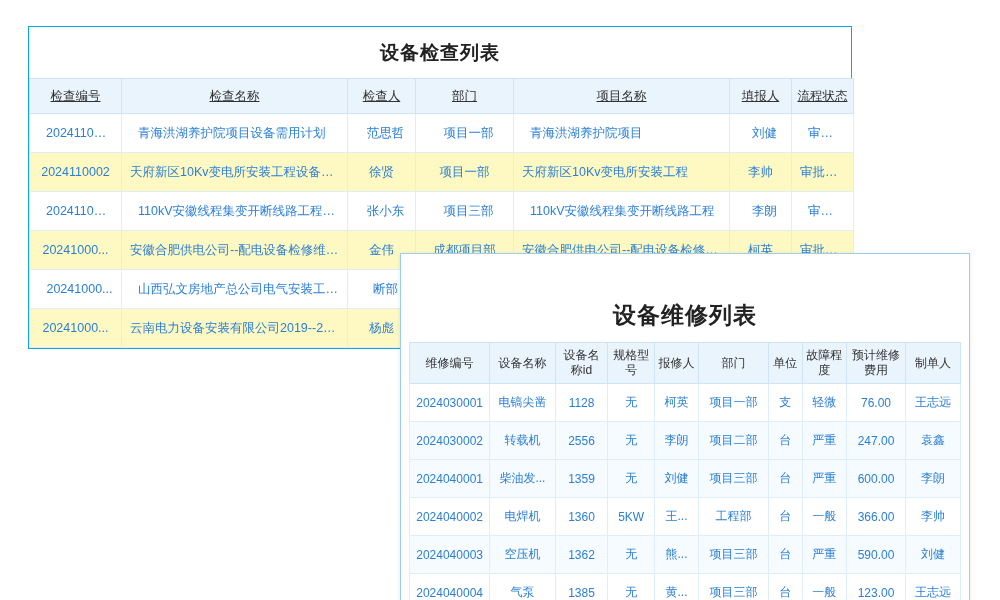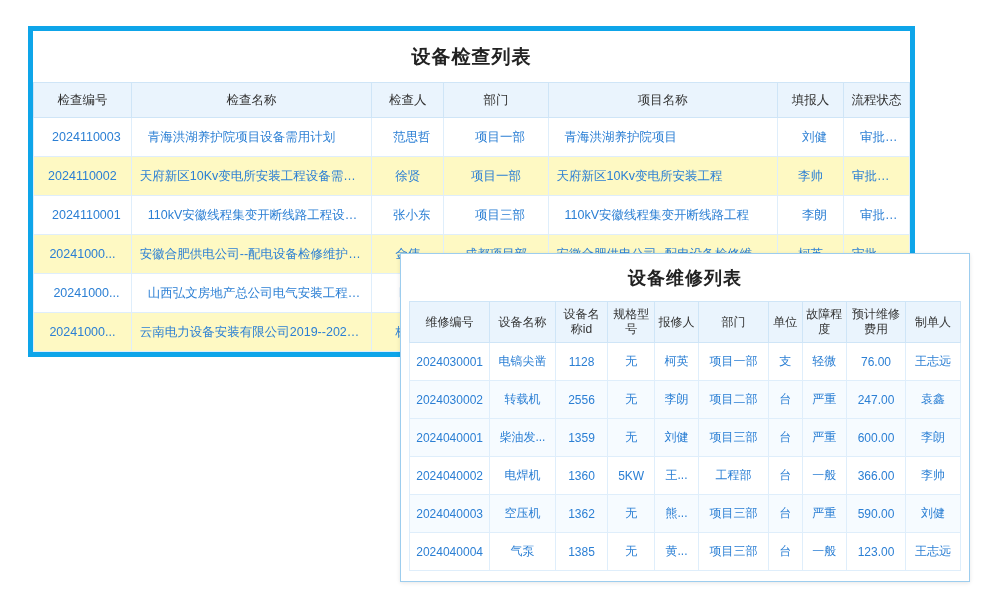--- a/index.html
+++ b/index.html
@@ -15,23 +15,23 @@
     width: 1000px;
     height: 600px;
     overflow: hidden;
   }
 
   
   .panel-inspection {
     position: absolute;
     left: 28px;
     top: 26px;
-    width: 887px;
+    width: 824px;
     background: #ffffff;
-    border: 5px solid #0ea5e9;
+    border: 1px solid #0ea5e9;
     box-sizing: border-box;
   }
   .panel-title {
     text-align: center;
     font-size: 19px;
     font-weight: bold;
     color: #222;
     padding: 13px 0 12px 0;
     letter-spacing: 1px;
   }
@@ -42,20 +42,21 @@
   }
   .panel-inspection th {
     background: #eaf4fd;
     border: 1px solid #cfe5f7;
     font-size: 12.5px;
     font-weight: normal;
     color: #333;
     height: 30px;
     padding: 2px 4px;
     text-align: center;
+    text-decoration: underline;
   }
   .panel-inspection td {
     border: 1px solid #dfeefb;
     font-size: 12.5px;
     height: 34px;
     padding: 2px 8px;
     text-align: center;
     color: #2b7fd4;
     white-space: nowrap;
     overflow: hidden;
@@ -77,22 +78,23 @@
     position: absolute;
     left: 400px;
     top: 253px;
     width: 570px;
     background: #ffffff;
     border: 1px solid #9dcdee;
     box-sizing: border-box;
     box-shadow: 0 1px 4px rgba(0,0,0,0.10);
   }
   .panel-repair .panel-title {
-    font-size: 18px;
+    font-size: 23px;
     padding: 12px 0 11px 0;
+    margin-top: 34px;
   }
   .repair-table-wrap {
     padding: 0 8px 10px 8px;
     box-sizing: border-box;
   }
   .panel-repair table {
     border: 1px solid #cfe5f7;
   }
   .panel-repair th {
     background: #eaf4fd;

